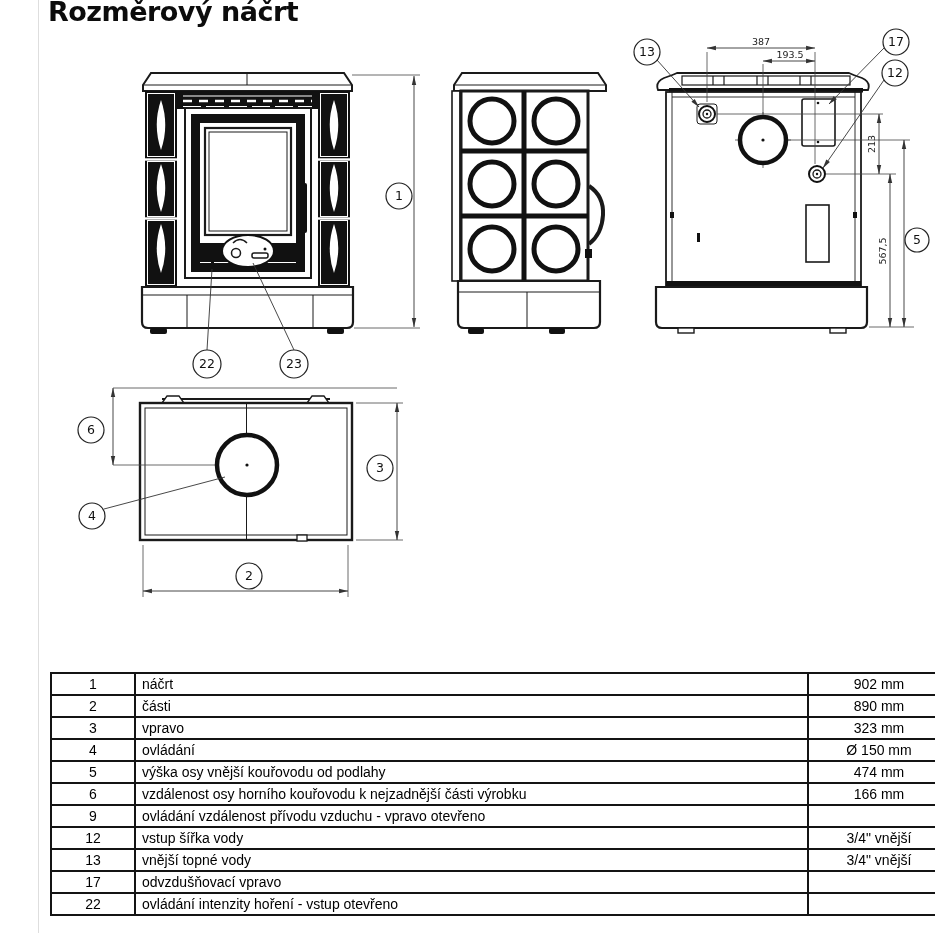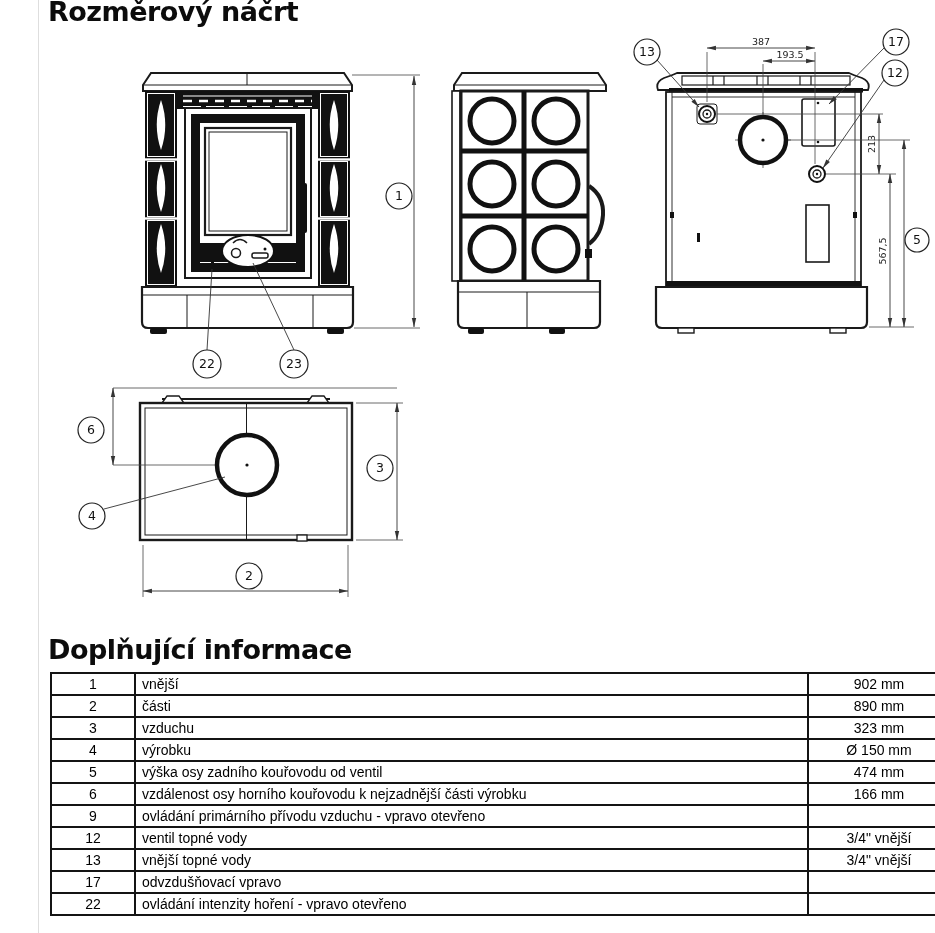--- a/index.html
+++ b/index.html
@@ -276,74 +276,73 @@
       </g>
 
       <line class="lead" x1="74" y1="509" x2="195" y2="477"></line>
       <g>
         <circle class="co-c" cx="62" cy="516" r="13"></circle>
         <text class="co" x="62" y="520">4</text>
       </g>
     </g>
   </svg>
 
-  <h2>Doplňující informace</h2>
 
   <table class="info">
     <tbody>
       <tr>
         <td class="c-num">1</td>
-        <td class="c-lbl">vnější</td>
+        <td class="c-lbl">náčrt</td>
         <td class="c-val">902 mm</td>
       </tr>
       <tr>
         <td class="c-num">2</td>
         <td class="c-lbl">části</td>
         <td class="c-val">890 mm</td>
       </tr>
       <tr>
         <td class="c-num">3</td>
-        <td class="c-lbl">vzduchu</td>
+        <td class="c-lbl">vpravo</td>
         <td class="c-val">323 mm</td>
       </tr>
       <tr>
         <td class="c-num">4</td>
-        <td class="c-lbl">výrobku</td>
+        <td class="c-lbl">ovládání</td>
         <td class="c-val">Ø 150 mm</td>
       </tr>
       <tr>
         <td class="c-num">5</td>
-        <td class="c-lbl">výška osy zadního kouřovodu od ventil</td>
+        <td class="c-lbl">výška osy vnější kouřovodu od podlahy</td>
         <td class="c-val">474 mm</td>
       </tr>
       <tr>
         <td class="c-num">6</td>
         <td class="c-lbl">vzdálenost osy horního kouřovodu k nejzadnější části výrobku</td>
         <td class="c-val">166 mm</td>
       </tr>
       <tr>
         <td class="c-num">9</td>
-        <td class="c-lbl">ovládání primárního přívodu vzduchu - vpravo otevřeno</td>
+        <td class="c-lbl">ovládání vzdálenost přívodu vzduchu - vpravo otevřeno</td>
         <td class="c-val"></td>
       </tr>
       <tr>
         <td class="c-num">12</td>
-        <td class="c-lbl">ventil topné vody</td>
+        <td class="c-lbl">vstup šířka vody</td>
         <td class="c-val">3/4" vnější</td>
       </tr>
       <tr>
         <td class="c-num">13</td>
         <td class="c-lbl">vnější topné vody</td>
         <td class="c-val">3/4" vnější</td>
       </tr>
       <tr>
         <td class="c-num">17</td>
         <td class="c-lbl">odvzdušňovací vpravo</td>
         <td class="c-val"></td>
       </tr>
       <tr>
         <td class="c-num">22</td>
-        <td class="c-lbl">ovládání intenzity hoření - vpravo otevřeno</td>
+        <td class="c-lbl">ovládání intenzity hoření - vstup otevřeno</td>
         <td class="c-val"></td>
       </tr>
     </tbody>
   </table>
 </div>
 
 </body></html>

